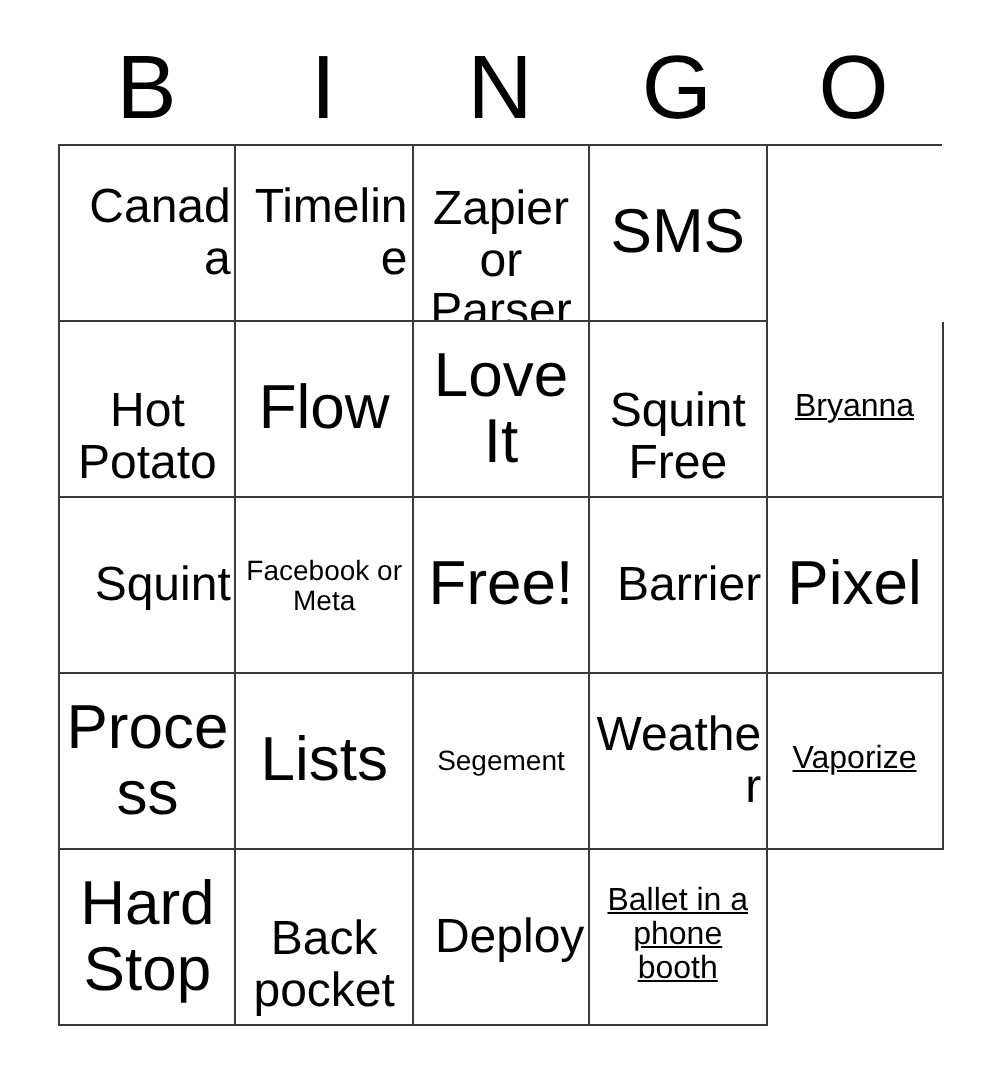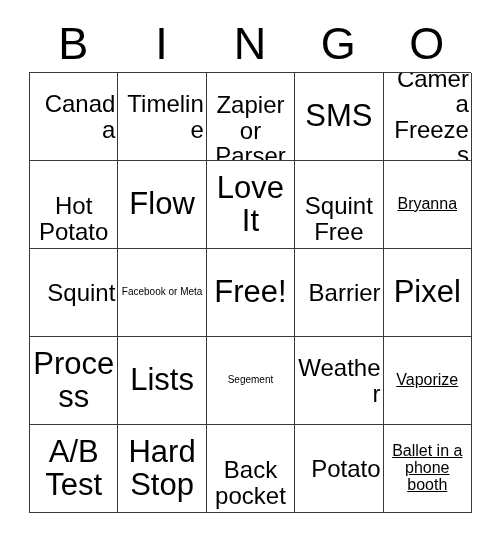--- a/index.html
+++ b/index.html
@@ -64,21 +64,21 @@
     width: 100%;
     line-height: 1.06;
     word-wrap: break-word;
     overflow-wrap: break-word;
     hyphens: auto;
   }
   .fs-xxl { font-size: 31px; }
   .fs-l   { font-size: 24px; margin-top: 28px; }
   .fs-m   { font-size: 24px; text-align: right; }
   .fs-s   { font-size: 16px; text-decoration: underline; }
-  .fs-xs  { font-size: 10px; }
+  .fs-xs  { font-size: 14px; }
 </style>
 </head>
 <body>
 
 <div id="card">
 
   <div id="header-row">
     <div class="header-letter">B</div>
     <div class="header-letter">I</div>
     <div class="header-letter">N</div>
@@ -93,23 +93,20 @@
           <span class="cell-text fs-m">Canada</span>
         </div>
       <div class="cell">
           <span class="cell-text fs-m">Timeline</span>
         </div>
       <div class="cell">
           <span class="cell-text fs-l">Zapier or Parser</span>
         </div>
       <div class="cell">
           <span class="cell-text fs-xxl">SMS</span>
-        </div>
-      <div class="cell">
-          <span class="cell-text fs-m">Camera Freezes</span>
         </div>
     </div>
 
     <div class="grid-row">
       <div class="cell">
           <span class="cell-text fs-l">Hot Potato</span>
         </div>
       <div class="cell">
           <span class="cell-text fs-xxl">Flow</span>
         </div>
@@ -155,30 +152,27 @@
       <div class="cell">
           <span class="cell-text fs-m">Weather</span>
         </div>
       <div class="cell">
           <span class="cell-text fs-s">Vaporize</span>
         </div>
     </div>
 
     <div class="grid-row">
       <div class="cell">
-          <span class="cell-text fs-xxl">A/B Test</span>
-        </div>
-      <div class="cell">
           <span class="cell-text fs-xxl">Hard Stop</span>
         </div>
       <div class="cell">
           <span class="cell-text fs-l">Back pocket</span>
         </div>
       <div class="cell">
-          <span class="cell-text fs-m">Potato</span>
+          <span class="cell-text fs-m">Deploy</span>
         </div>
       <div class="cell">
           <span class="cell-text fs-s">Ballet in a phone booth</span>
         </div>
     </div>
 
   </div>
 </div>
 
 </body></html>

